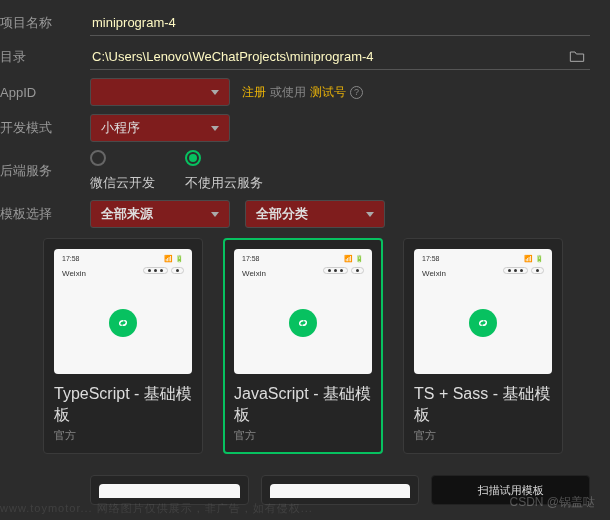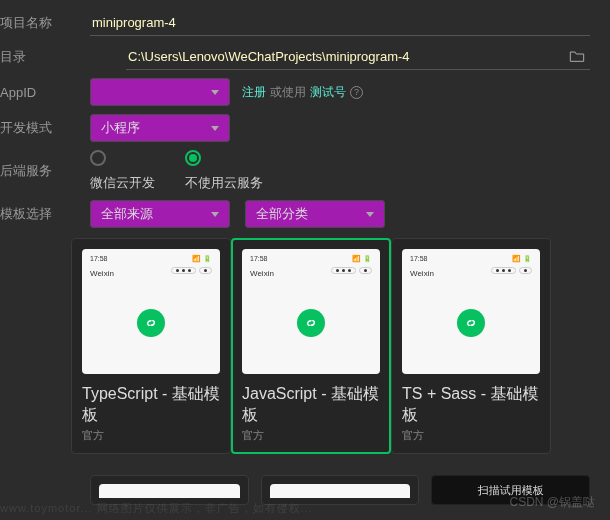--- a/index.html
+++ b/index.html
@@ -27,30 +27,30 @@
     .text-input {
       flex: 1;
       background: transparent;
       border: none;
       border-bottom: 1px solid #555;
       color: #fef9c3;
       padding: 5px 2px;
       font-size: 13px;
       outline: none;
     }
-    .dir-row { position: relative; gap: 36px; }
+    .dir-row { position: relative; }
     .folder-icon {
       position: absolute;
       right: 5px;
       color: #aaa;
       cursor: pointer;
     }
     .folder-icon svg { width: 16px; height: 14px; }
     .select {
-      background: #a21caf;
+      background: #7f1d1d;
       border: 1px solid #4a4a4a;
       color: #ddd;
       padding: 5px 10px;
       border-radius: 3px;
       display: flex;
       align-items: center;
       justify-content: space-between;
       cursor: pointer;
       min-width: 140px;
       height: 28px;
@@ -62,21 +62,21 @@
       border-right: 4px solid transparent;
       border-top: 5px solid #aaa;
     }
     .appid-extra {
       margin-left: 12px;
       font-size: 12px;
       display: flex;
       align-items: center;
       gap: 4px;
     }
-    .link { color: #5eead4; cursor: pointer; }
+    .link { color: #eab308; cursor: pointer; }
     .muted { color: #888; }
     .help-icon {
       width: 13px; height: 13px;
       border: 1px solid #888;
       border-radius: 50%;
       display: inline-flex;
       align-items: center;
       justify-content: center;
       font-size: 9px;
       color: #888;
@@ -91,25 +91,25 @@
       align-items: center;
       justify-content: center;
     }
     .radio.selected { border-color: #07c160; }
     .radio.selected::after {
       content: '';
       width: 8px; height: 8px;
       background: #07c160;
       border-radius: 50%;
     }
-    .template-filters { display: flex; gap: 15px; }
+    .template-filters { display: flex; gap: 15px; font-weight: bold; }
     .template-grid {
       display: flex;
-      gap: 0;
-      padding-left: 71px;
+      gap: 20px;
+      padding-left: 43px;
       margin-top: 10px;
     }
     .template-card {
       background: #252525;
       border: 1px solid #3a3a3a;
       border-radius: 4px;
       padding: 10px;
       width: 160px;
       cursor: pointer;
     }

